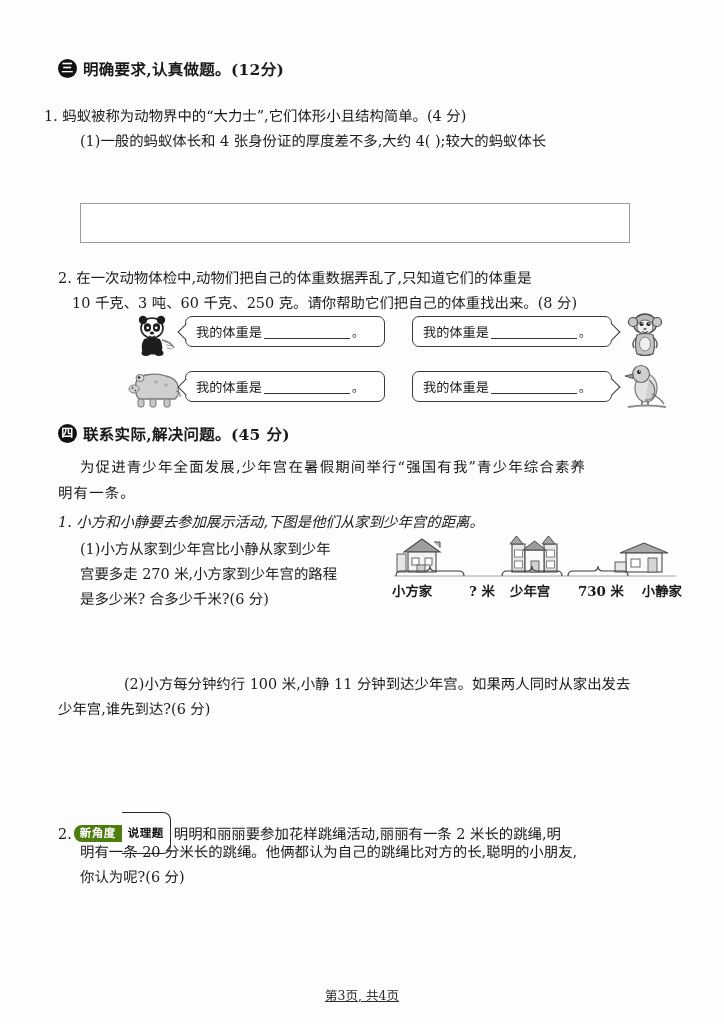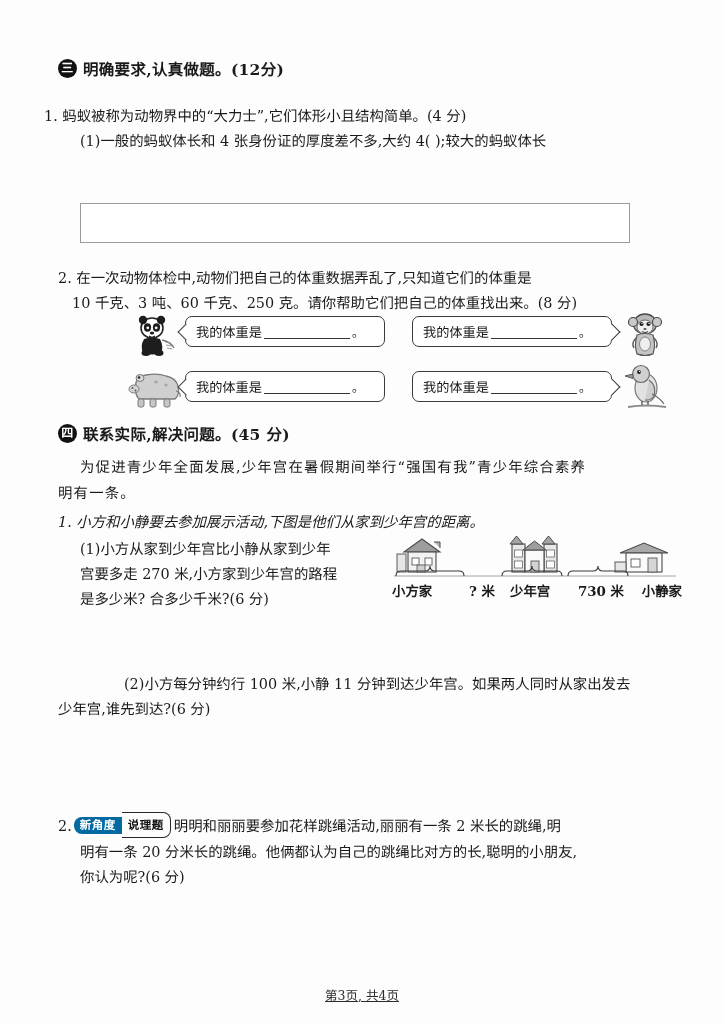--- a/index.html
+++ b/index.html
@@ -116,36 +116,36 @@
   
   .tagwrap {
     display: inline-flex;
     align-items: center;
     vertical-align: middle;
     margin: 0 3px 0 2px;
     position: relative;
     top: -1px;
   }
   .tag-solid {
-    background: #0369a1;
+    background: #4d7c0f;
     color: #fff;
     font-size: 11.5px;
     font-weight: bold;
     padding: 1.5px 6px;
     border-radius: 8px 0 0 8px;
     line-height: 1.25;
     letter-spacing: .5px;
   }
   .tag-outline {
     border: 1.3px solid #2a2a2a;
     border-left: none;
     color: #111;
     font-size: 11.5px;
     font-weight: bold;
-    padding: 5px 6px;
+    padding: 13px 6px;
     border-radius: 0 8px 8px 0;
     line-height: 1.25;
     letter-spacing: .5px;
   }
 
   
   .footer {
     position: absolute;
     left: 0;
     right: 0;

